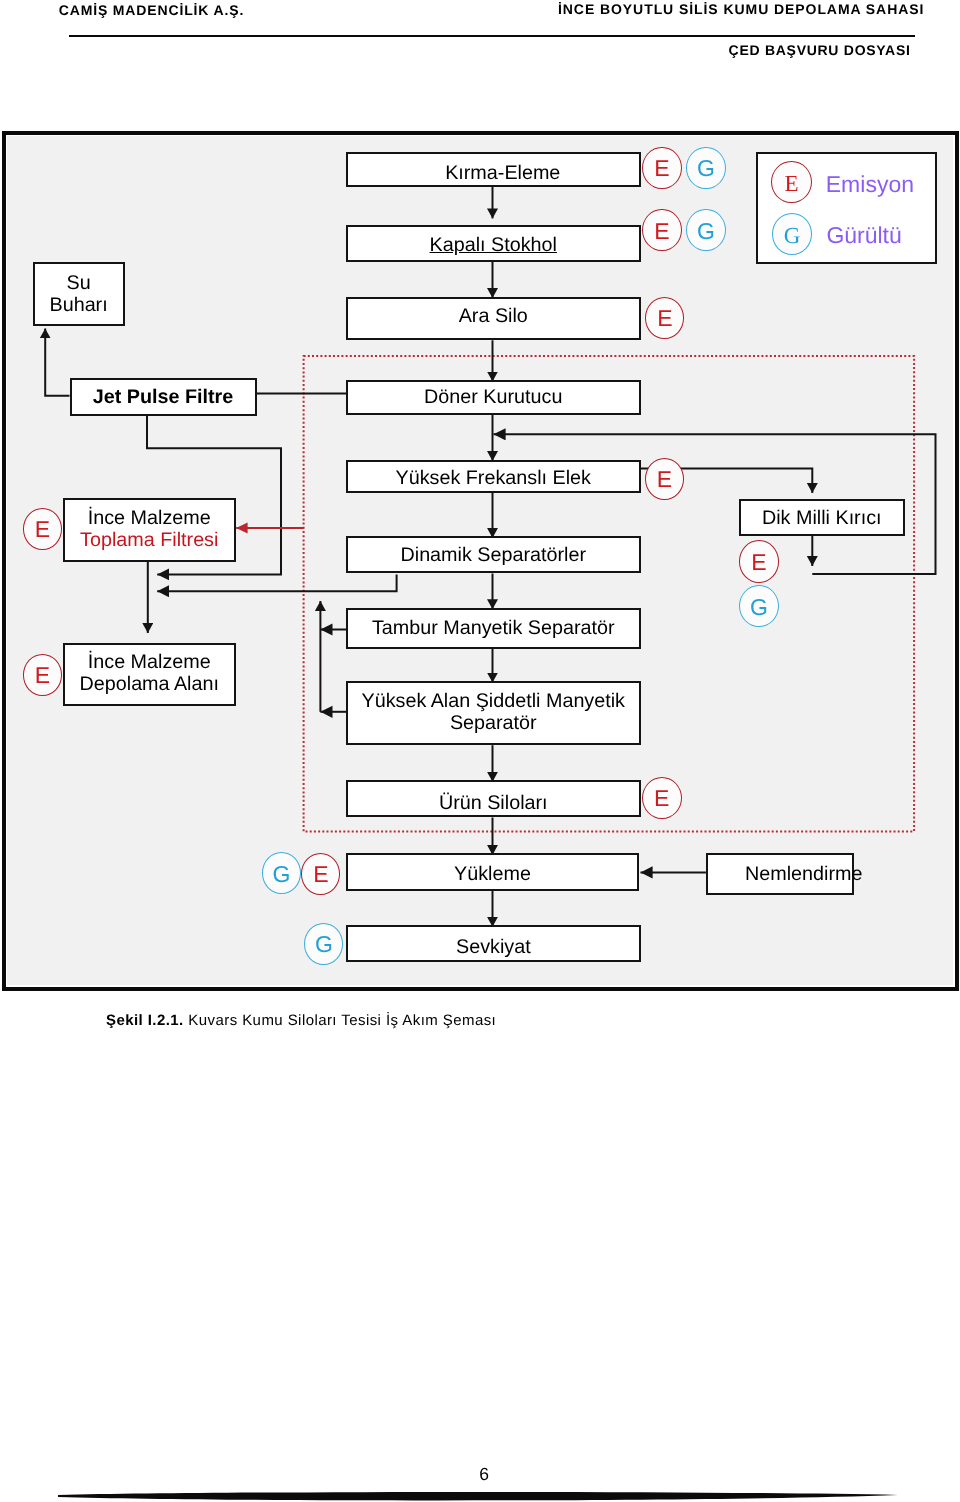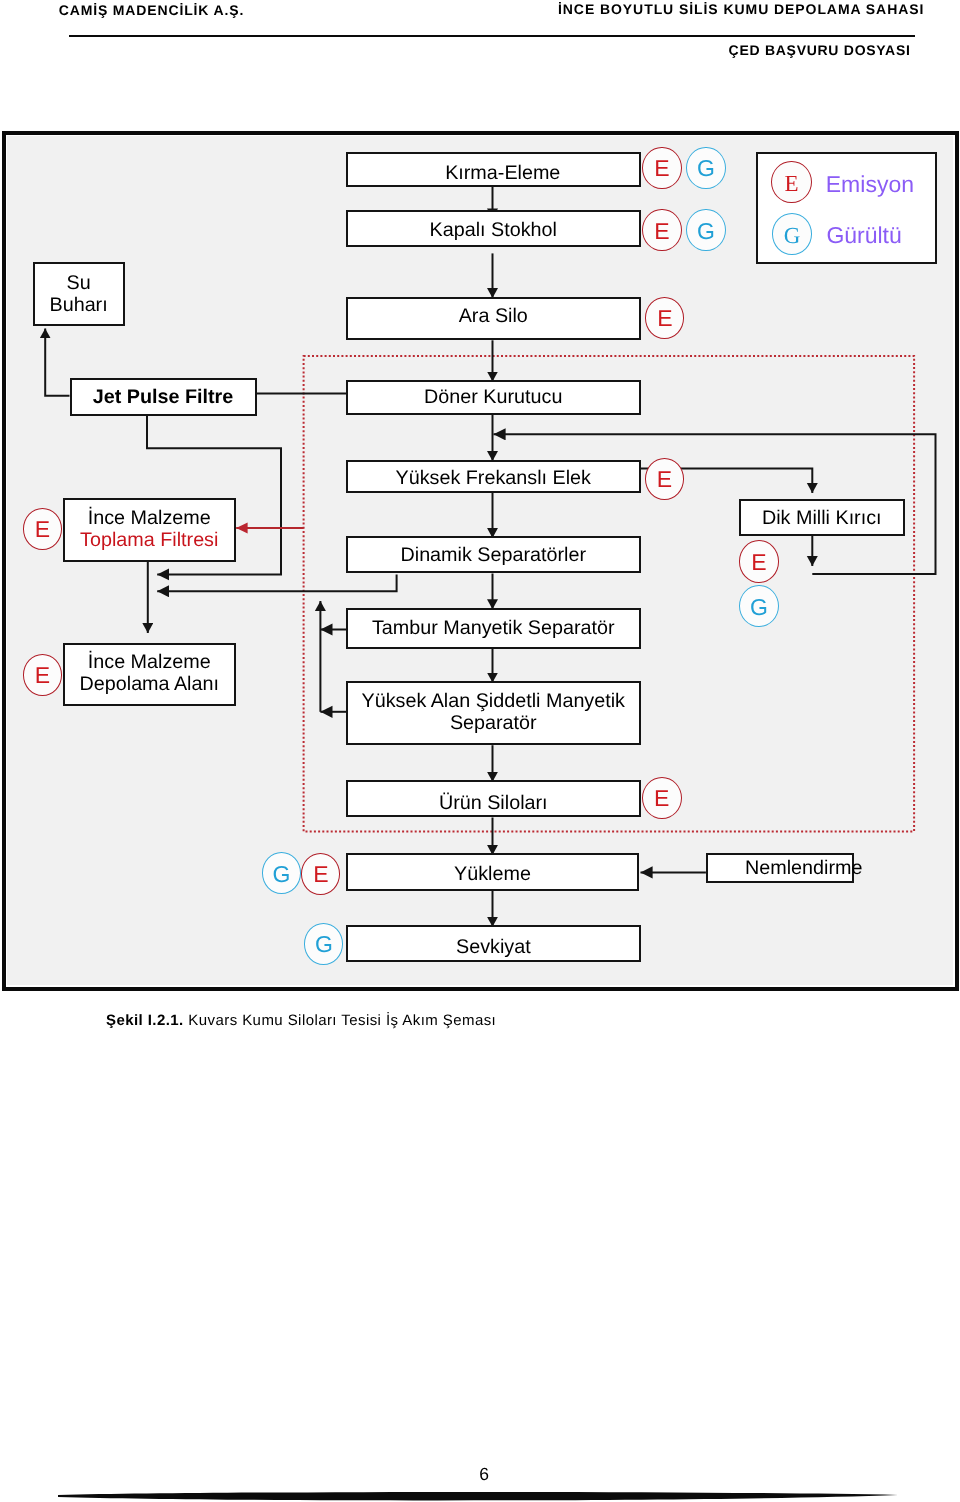--- a/index.html
+++ b/index.html
@@ -108,21 +108,21 @@
           <path d="M812.3,574 L935.5,574 L935.5,434.3 L493.5,434.3" marker-end="url(#ahh)"></path>
         </g>
         <g stroke="#b5272d" stroke-width="2.2" fill="none">
           <path d="M303.6,528 L236.2,528" marker-end="url(#ahr)"></path>
         </g>
       </svg>
 
       <div class="box" style="--ty:4.6px;left:346px;top:152px;width:294.5px;height:34.9px;padding-left:19px;">
         <span>Kırma-Eleme</span>
       </div>
-      <div class="box" style="--ty:2.5px;left:346px;top:210px;width:294.5px;height:36.5px;">
+      <div class="box" style="--ty:2.5px;left:346px;top:225px;width:294.5px;height:36.5px;text-decoration:underline;">
         <span>Kapalı Stokhol</span>
       </div>
       <div class="box" style="--ty:-1.9px;left:346px;top:296.6px;width:294.5px;height:43.7px;">
         <span>Ara Silo</span>
       </div>
       <div class="box" style="--ty:0.2px;left:346px;top:380px;width:294.5px;height:34.5px;">
         <span>Döner Kurutucu</span>
       </div>
       <div class="box" style="--ty:2.9px;left:346px;top:459.5px;width:294.5px;height:33px;">
         <span>Yüksek Frekanslı Elek</span>
@@ -166,21 +166,21 @@
       </div>
       <div class="box" style="--ty:-0.9px;left:63px;top:643px;width:172.5px;height:63px;">
         <span>
           <span>İnce Malzeme</span>
           <span>Depolama Alanı</span>
         </span>
       </div>
       <div class="box" style="--ty:2.0px;left:738.5px;top:498.5px;width:166.5px;height:37.5px;">
         <span>Dik Milli Kırıcı</span>
       </div>
-      <div class="box" style="--ty:0.0px;left:705.9px;top:853.4px;width:147.7px;height:30px;padding-left:48px;">
+      <div class="box" style="--ty:0.0px;left:705.9px;top:853.4px;width:147.7px;height:42px;padding-left:48px;">
         <span>Nemlendirme</span>
       </div>
 
       <div class="legend" style="left:755.7px;top:152.1px;width:181px;height:111.7px;">
         <div class="circ cE lserif" style="left:13.5px;top:7.1px;width:40.5px;height:42px;">
           <span>E</span>
         </div>
         <div class="ltxt" style="left:68.1px;top:17.1px;">Emisyon</div>
         <div class="circ cG lserif" style="left:14px;top:59.1px;width:40.5px;height:42px;">
           <span>G</span>

